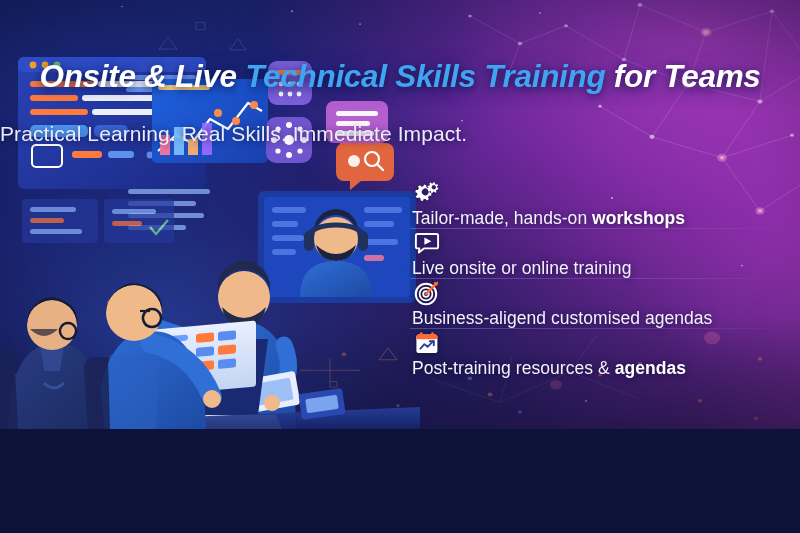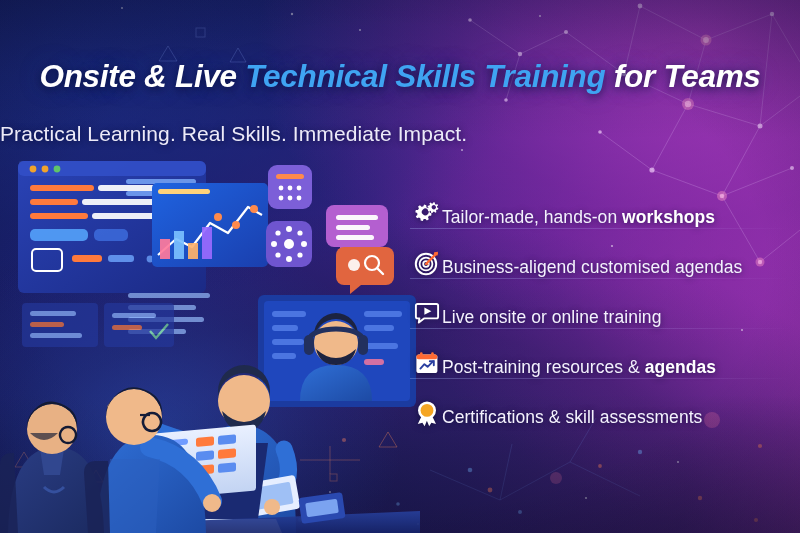--- a/index.html
+++ b/index.html
@@ -8,21 +8,21 @@
     width: 800px;
     height: 533px;
     overflow: hidden;
     background: #0c1238;
     font-family: "Liberation Sans", sans-serif;
   }
 
   #banner {
     position: relative;
     width: 800px;
-    height: 533px;
+    height: 429px;
     overflow: hidden;
     background:
       radial-gradient(ellipse 620px 420px at 88% 8%,  rgba(172,60,190,0.82) 0%, rgba(140,45,170,0.42) 42%, rgba(90,30,130,0.0) 72%),
       radial-gradient(ellipse 520px 380px at 100% 45%, rgba(150,48,175,0.62) 0%, rgba(110,35,150,0.25) 50%, rgba(70,25,120,0.0) 78%),
       radial-gradient(ellipse 560px 300px at 10% 12%, rgba(28,44,132,0.9) 0%, rgba(22,34,110,0.4) 55%, rgba(16,26,86,0.0) 80%),
       radial-gradient(ellipse 700px 340px at 42% 92%, rgba(30,30,92,0.95) 0%, rgba(22,24,76,0.55) 50%, rgba(16,18,60,0.0) 82%),
       linear-gradient(118deg, #141c5c 0%, #1d2070 22%, #34217f 44%, #5b2493 62%, #7c2a9e 78%, #9b35ab 100%);
     padding-left: 29px;
   }
 
@@ -87,22 +87,23 @@
   .features {
     position: absolute;
     left: 412px;
     top: 178px;
     width: 384px;
     z-index: 6;
   }
   .feature-row {
     position: relative;
     display: flex;
-    align-items: flex-end;
+    align-items: flex-start;
     height: 50px;
+    flex-direction: column;
   }
   .feature-row + .feature-row::before {
     content: "";
     position: absolute;
     left: -2px; right: 6px; top: 0;
     height: 1px;
     background: linear-gradient(to right, rgba(175,195,255,0.30), rgba(195,175,255,0.16) 70%, rgba(195,175,255,0));
   }
   .f-icon {
     flex: 0 0 30px;
@@ -487,63 +488,52 @@
             <path d="M20.4 3.2l1.5.4.1 1.4 1 .7 1.3-.6.8 1.3-1.1.9.1 1.2 1.3.6-.4 1.5-1.4.1-.7 1 .6 1.3-1.3.8-.9-1.1-1.2.1-.6 1.3-1.5-.4-.1-1.4-1-.7-1.3.6-.8-1.3 1.1-.9-.1-1.2-1.3-.6.4-1.5 1.4-.1.7-1-.6-1.3 1.3-.8.9 1.1 1.2-.1zm-1 3.3a2.2 2.2 0 1 0 3.1 3.1 2.2 2.2 0 0 0-3.1-3.1z"></path>
           </g>
         </svg>
       </span>
       <span class="f-text"><span>Tailor-made, hands-on </span><b>workshops</b></span>
     </div>
 
     <div class="feature-row">
       <span class="f-icon">
         <svg viewBox="0 0 28 28">
+          <path d="M4.5 5h19a1.6 1.6 0 0 1 1.6 1.6v11.2a1.6 1.6 0 0 1-1.6 1.6H11l-5.2 4.2.6-4.2H4.5a1.6 1.6 0 0 1-1.6-1.6V6.6A1.6 1.6 0 0 1 4.5 5z" fill="none" stroke="#ffffff" stroke-width="1.9" stroke-linejoin="round"></path>
+          <path d="M11.4 8.6l7 3.6-7 3.6z" fill="#ffffff"></path>
+        </svg>
+      </span>
+      <span class="f-text"><span>Live onsite or online training</span><b></b></span>
+    </div>
+
+    <div class="feature-row">
+      <span class="f-icon">
+        <svg viewBox="0 0 28 28">
           <g fill="none" stroke="#ffffff">
             <circle cx="13" cy="15" r="10.2" stroke-width="2"></circle>
             <circle cx="13" cy="15" r="6.4" stroke-width="1.8"></circle>
             <circle cx="13" cy="15" r="2.8" stroke-width="1.8"></circle>
           </g>
           <path d="M13 15L23.6 4.4" stroke="#ff6a33" stroke-width="2.4" stroke-linecap="round"></path>
           <path d="M21.2 3.2l3.8-.4-.4 3.8-3.9-.6z" fill="#ff6a33"></path>
           <path d="M13 15l2.8 1.2-1.4-3.6z" fill="#ff6a33"></path>
         </svg>
       </span>
       <span class="f-text"><span>Business-aligend customised agendas</span><b></b></span>
-    </div>
-
-    <div class="feature-row">
-      <span class="f-icon">
-        <svg viewBox="0 0 28 28">
-          <path d="M4.5 5h19a1.6 1.6 0 0 1 1.6 1.6v11.2a1.6 1.6 0 0 1-1.6 1.6H11l-5.2 4.2.6-4.2H4.5a1.6 1.6 0 0 1-1.6-1.6V6.6A1.6 1.6 0 0 1 4.5 5z" fill="none" stroke="#ffffff" stroke-width="1.9" stroke-linejoin="round"></path>
-          <path d="M11.4 8.6l7 3.6-7 3.6z" fill="#ffffff"></path>
-        </svg>
-      </span>
-      <span class="f-text"><span>Live onsite or online training</span><b></b></span>
     </div>
 
     <div class="feature-row">
       <span class="f-icon">
         <svg viewBox="0 0 28 28">
           <rect x="3.4" y="5.6" width="21" height="18.4" rx="2.6" fill="#ffffff"></rect>
           <rect x="3.4" y="5.6" width="21" height="4.6" rx="2.2" fill="#ff6a33"></rect>
           <rect x="7" y="3.2" width="2.6" height="5" rx="1.2" fill="#ff6a33"></rect>
           <rect x="18.2" y="3.2" width="2.6" height="5" rx="1.2" fill="#ff6a33"></rect>
           <path d="M7.4 19.6l4-4.4 3.2 2.6 5.6-5.6" fill="none" stroke="#2a3fa0" stroke-width="1.9" stroke-linecap="round" stroke-linejoin="round"></path>
           <path d="M16.8 12.2h4v4" fill="none" stroke="#2a3fa0" stroke-width="1.9" stroke-linecap="round"></path>
         </svg>
       </span>
       <span class="f-text"><span>Post-training resources &amp; </span><b>agendas</b></span>
     </div>
 
-    <div class="feature-row">
-      <span class="f-icon">
-        <svg viewBox="0 0 28 28">
-          <path d="M9.4 15.6l-4.6 9.4 4.6-1.2 2.2 3.4 3.6-8.4z" fill="#ffffff"></path>
-          <path d="M18.4 15.6l4.6 9.4-4.6-1.2-2.2 3.4-3.6-8.4z" fill="#ffffff"></path>
-          <circle cx="14" cy="11.4" r="9" fill="#ffffff"></circle>
-          <circle cx="14" cy="11.4" r="6.4" fill="#f5a623"></circle>
-        </svg>
-      </span>
-      <span class="f-text"><span>Certifications &amp; skill assessments</span><b></b></span>
-    </div>
 
   </div>
 </div>
 
 </body></html>

